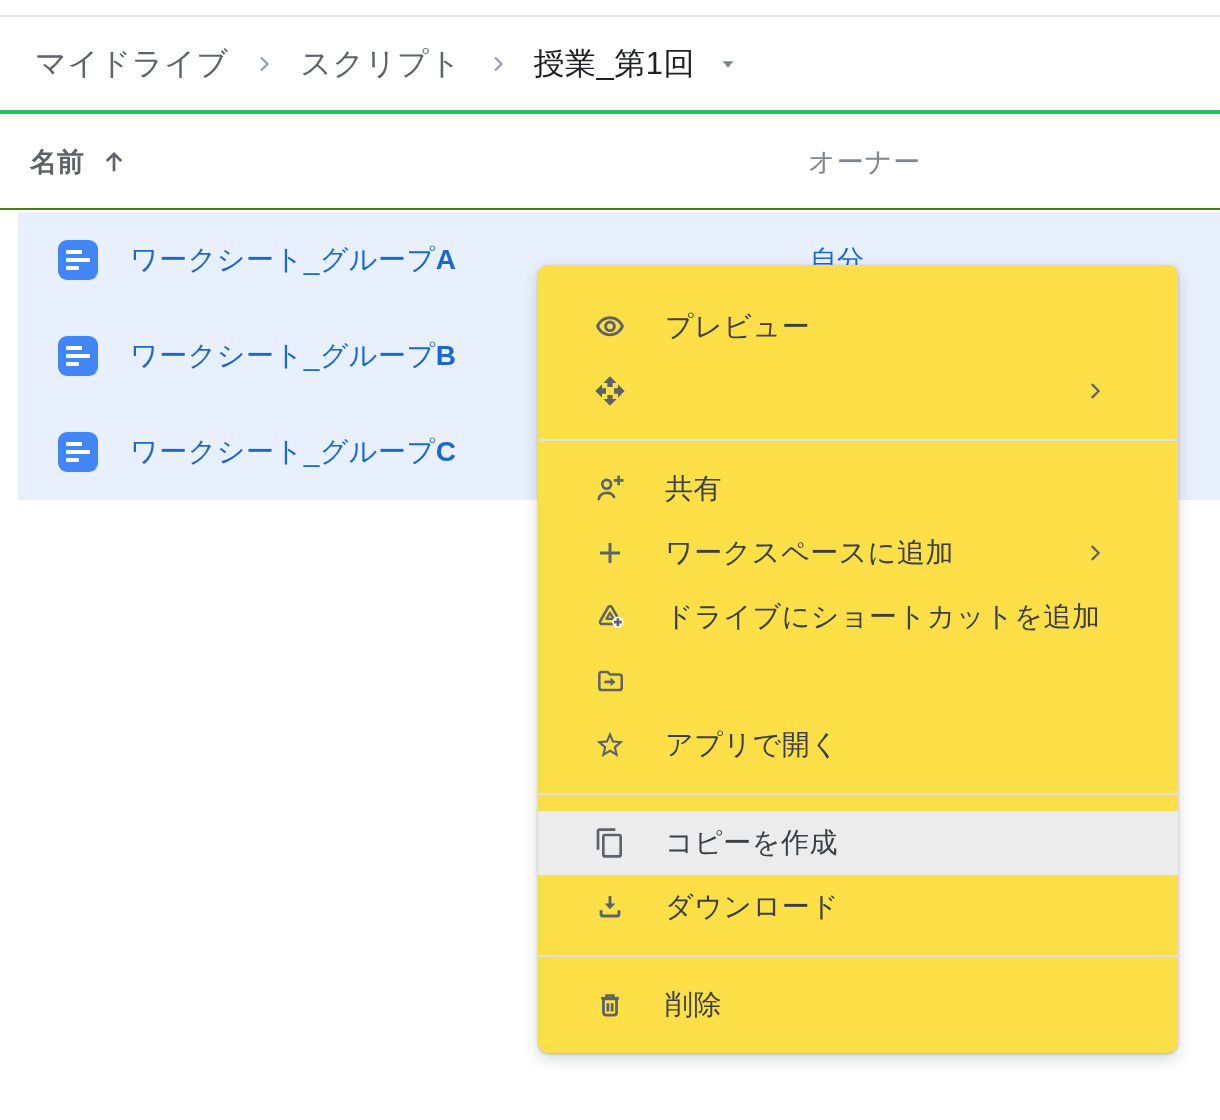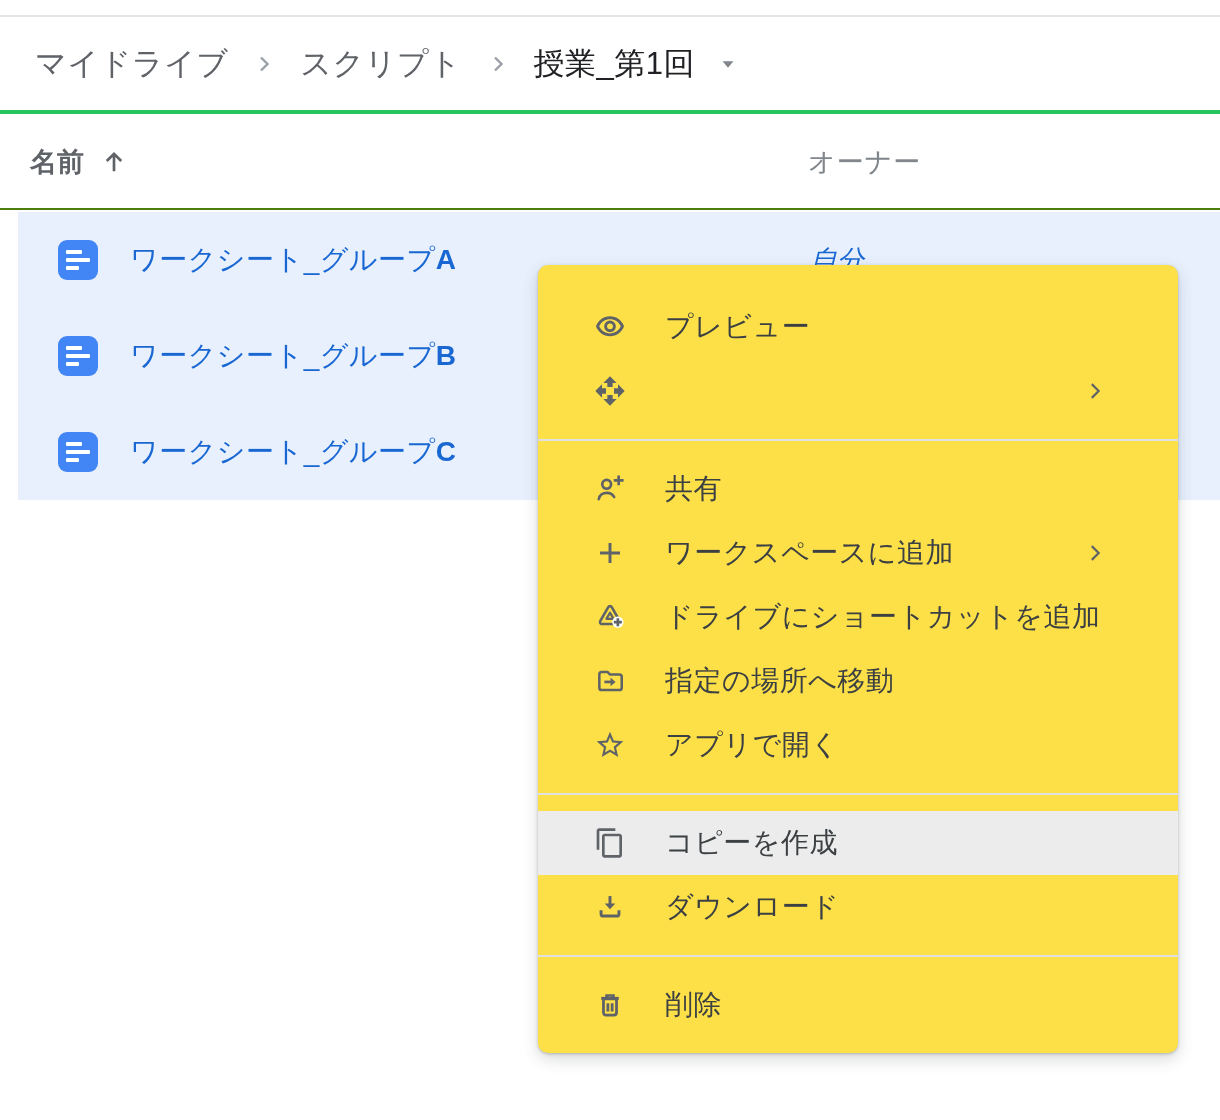--- a/index.html
+++ b/index.html
@@ -62,21 +62,21 @@
   .doc-icon .bar{height:4px;background:#fff;border-radius:1px}
   .doc-icon .b1{width:16px}
   .doc-icon .b2{width:24px}
   .doc-icon .b3{width:13px}
   .file-name{
     margin-left:32px;font-size:28px;color:var(--file-link-blue);
     font-weight:500;letter-spacing:.5px;white-space:nowrap;
   }
   .file-name b{font-weight:700}
   .file-owner{
-    position:absolute;left:792px;font-size:27px;color:var(--file-link-blue);font-weight:500;font-style:italic;
+    position:absolute;left:792px;font-size:27px;color:var(--file-link-blue);font-weight:500;
   }
 
   
   .context-menu{
     position:absolute;left:538px;top:265px;width:640px;
     background:#fde047;border-radius:10px;
     box-shadow:0 1px 3px rgba(60,64,67,.30),0 6px 16px rgba(60,64,67,.20);
     overflow:hidden;z-index:5;
   }
   .menu-section{padding:16px 0}
@@ -228,21 +228,20 @@
       <span class="mi-label">ドライブにショートカットを追加</span>
     </div>
     <div class="menu-item">
       <span class="mi-icon">
         <svg width="32" height="32" viewBox="0 0 24 24">
           <path d="M4 7c0-1 .8-1.8 1.8-1.8h4.3l2 2h6.9c1 0 1.8.8 1.8 1.8v8a1.8 1.8 0 01-1.8 1.8H5.8A1.8 1.8 0 014 17z" fill="none" stroke="#5f6368" stroke-width="1.9" stroke-linejoin="round"></path>
           <path d="M7.8 12.7h5.4" stroke="#5f6368" stroke-width="2"></path>
           <path d="M12.4 9.4l3.8 3.3-3.8 3.3z" fill="#5f6368"></path>
         </svg>
       </span>
-      <span class="mi-label">指定の場所へ移動</span>
     </div>
     <div class="menu-item">
       <span class="mi-icon">
         <svg width="32" height="32" viewBox="0 0 24 24" fill="#5f6368">
             <path d="M22 9.24l-7.19-.62L12 2 9.19 8.63 2 9.24l5.46 4.73L5.82 21 12 17.27 18.18 21l-1.63-7.03L22 9.24zM12 15.4l-3.76 2.27 1-4.28-3.32-2.88 4.38-.38L12 6.1l1.71 4.04 4.38.38-3.32 2.88 1 4.28L12 15.4z"></path>
           </svg>
       </span>
       <span class="mi-label">アプリで開く</span>
     </div>
   </div>

